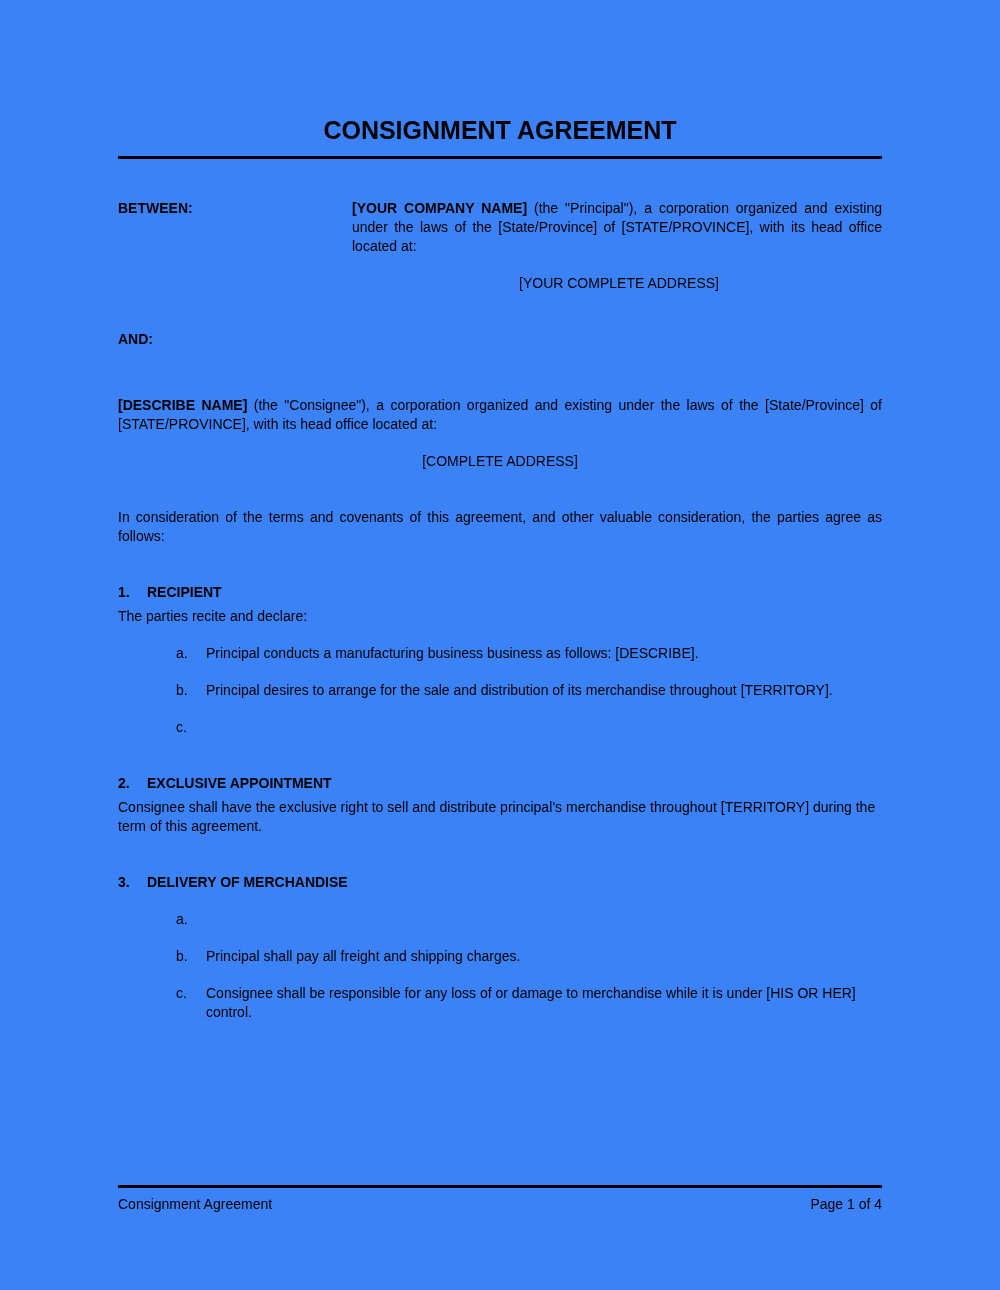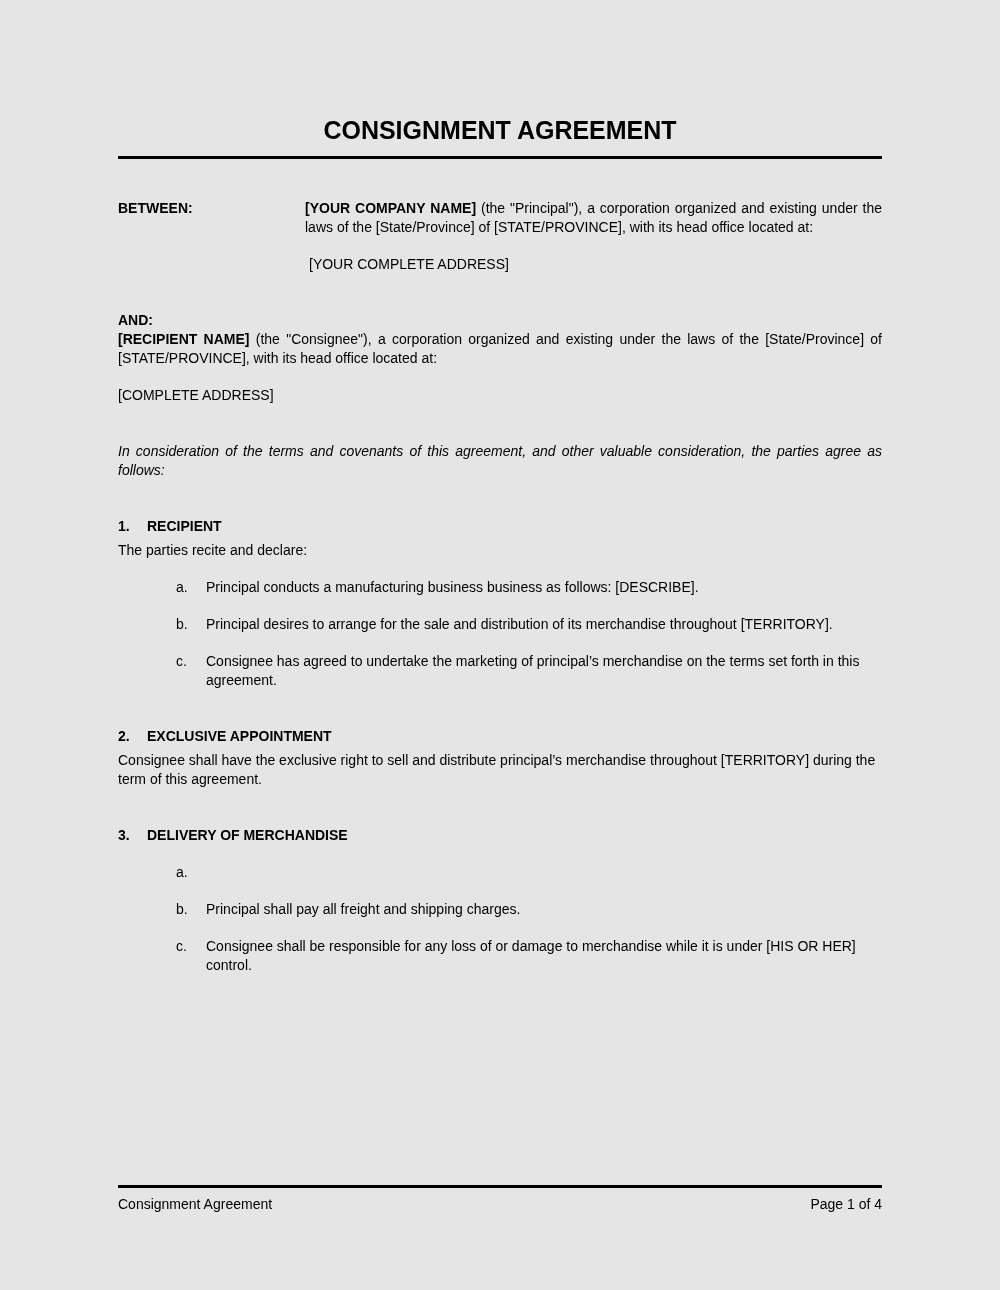--- a/index.html
+++ b/index.html
@@ -5,21 +5,21 @@
   * { margin: 0; padding: 0; box-sizing: border-box; }
   html, body { background: #ffffff; }
   body {
     width: 1000px; height: 1290px;
     font-family: "Liberation Sans", sans-serif;
     color: #000;
   }
   .page {
     position: relative;
     width: 1000px; height: 1290px;
-    background: #e5e5e5;
+    background: #3b82f6;
     overflow: hidden;
   }
   .content {
     padding: 0 118px;
     font-size: 14px;
     line-height: 19px;
   }
   .doc-title {
     margin-top: 116px;
     text-align: center;
@@ -27,29 +27,29 @@
     line-height: 28px;
     font-weight: bold;
   }
   .title-rule {
     margin-top: 12px;
     height: 3px;
     background: #000;
   }
   .intro { margin-top: 45px; }
 
-  .party { display: flex; margin-top: 40px; }
+  .party { display: flex; margin-top: 40px; gap: 47px; }
   .party.second { margin-top: 37px; flex-direction: column; }
   .party-label { width: 187px; flex-shrink: 0; font-weight: bold; }
   .party-col { flex: 1; }
   .party-body { text-align: justify; }
-  .party-address { margin-top: 18px; }
+  .party-address { margin-top: 18px; text-align: center; }
   .party-address.indent { padding-left: 4px; }
 
-  .consideration { margin-top: 37px; text-align: justify; font-style: italic; }
+  .consideration { margin-top: 37px; text-align: justify; }
 
   .section-heading { display: flex; margin-top: 37px; font-weight: bold; }
   .section-number { width: 29px; flex-shrink: 0; }
   .lead { margin-top: 5px; }
 
   .list-item { display: flex; margin-top: 18px; padding-left: 58px; }
   .item-letter { width: 30px; flex-shrink: 0; }
   .item-text { flex: 1; }
 
   .footer {
@@ -78,21 +78,21 @@
       <div class="party-label">BETWEEN:</div>
       <div class="party-col">
         <p class="party-body"><b>[YOUR COMPANY NAME]</b><span> (the "Principal"), a corporation organized and existing under the laws of the [State/Province] of [STATE/PROVINCE], with its head office located at:</span></p>
         <p class="party-address indent">[YOUR COMPLETE ADDRESS]</p>
       </div>
     </div>
 
     <div class="party second">
       <div class="party-label">AND:</div>
       <div class="party-col">
-        <p class="party-body"><b>[RECIPIENT NAME]</b><span> (the "Consignee"), a corporation organized and existing under the laws of the [State/Province] of [STATE/PROVINCE], with its head office located at:</span></p>
+        <p class="party-body"><b>[DESCRIBE NAME]</b><span> (the "Consignee"), a corporation organized and existing under the laws of the [State/Province] of [STATE/PROVINCE], with its head office located at:</span></p>
         <p class="party-address">[COMPLETE ADDRESS]</p>
       </div>
     </div>
 
     <p class="consideration">In consideration of the terms and covenants of this agreement, and other valuable consideration, the parties agree as follows:</p>
 
     <div class="section-heading">
       <span class="section-number">1.</span>
       <span>RECIPIENT</span>
     </div>
@@ -101,21 +101,20 @@
     <div class="list-item">
       <span class="item-letter">a.</span>
       <span class="item-text">Principal conducts a manufacturing business business as follows: [DESCRIBE].</span>
     </div>
     <div class="list-item">
       <span class="item-letter">b.</span>
       <span class="item-text">Principal desires to arrange for the sale and distribution of its merchandise throughout [TERRITORY].</span>
     </div>
     <div class="list-item">
       <span class="item-letter">c.</span>
-      <span class="item-text">Consignee has agreed to undertake the marketing of principal’s merchandise on the terms set forth in this agreement.</span>
     </div>
 
     <div class="section-heading">
       <span class="section-number">2.</span>
       <span>EXCLUSIVE APPOINTMENT</span>
     </div>
     <p class="lead">Consignee shall have the exclusive right to sell and distribute principal’s merchandise throughout [TERRITORY] during the term of this agreement.</p>
 
     <div class="section-heading">
       <span class="section-number">3.</span>

